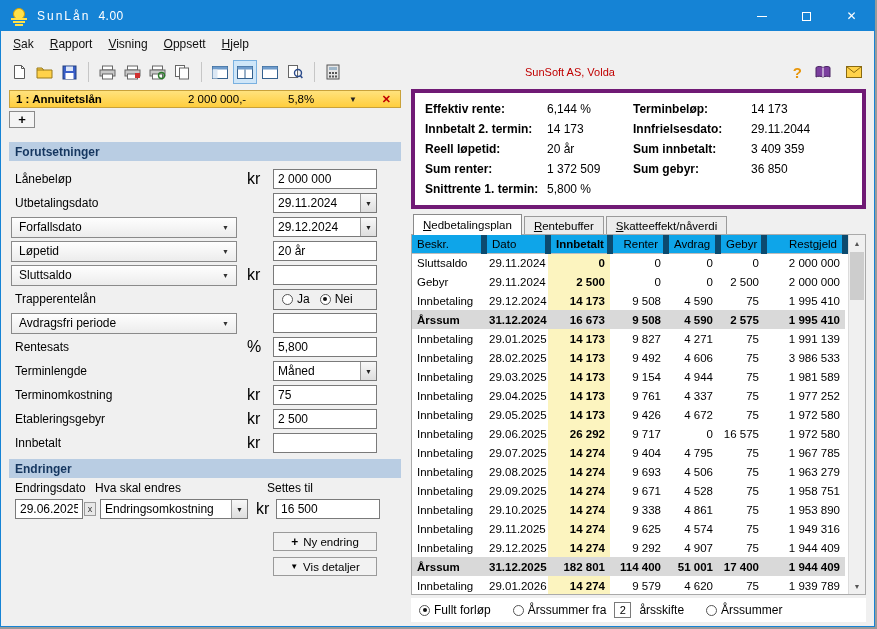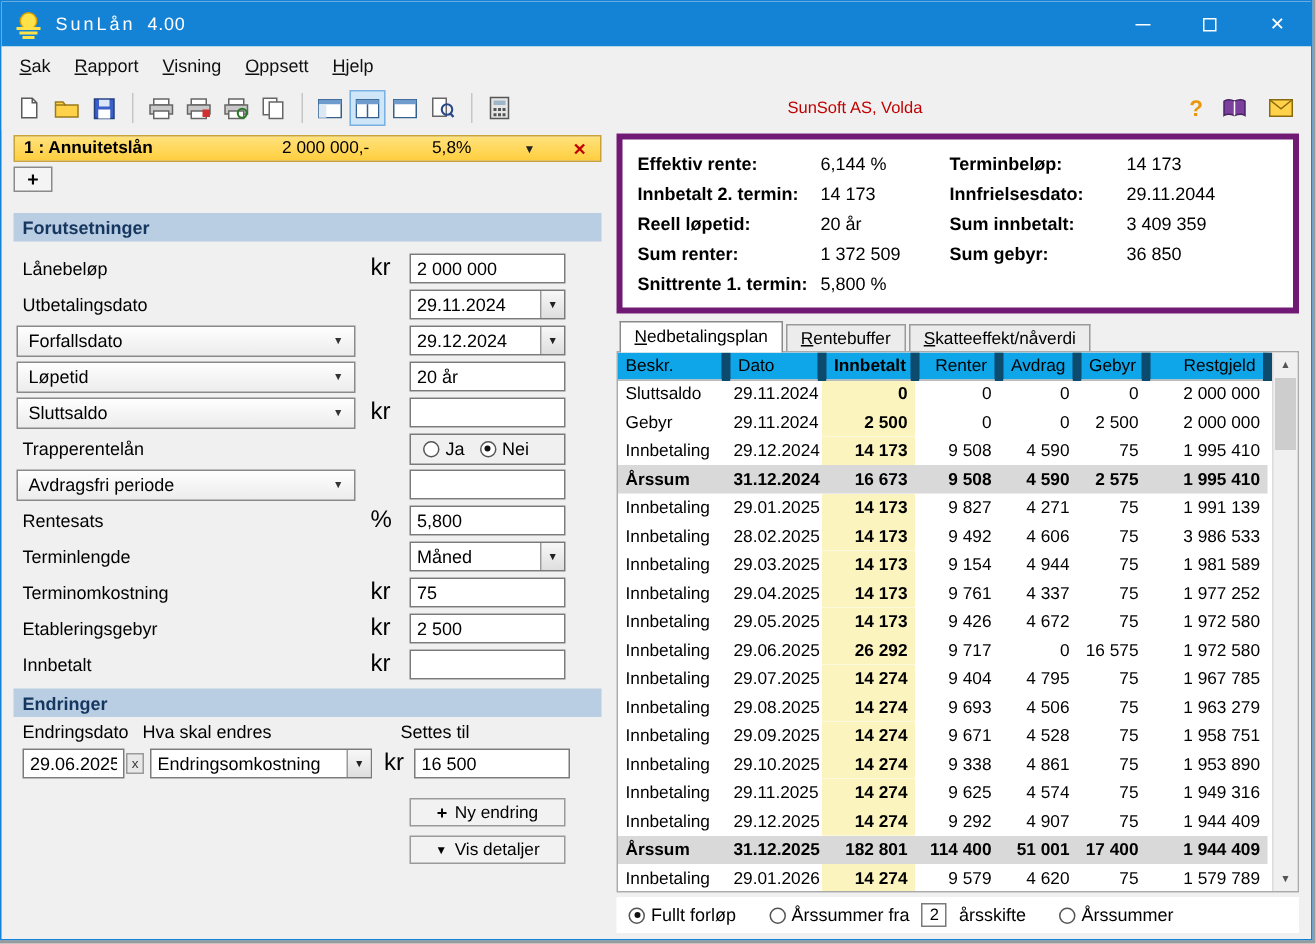--- a/index.html
+++ b/index.html
@@ -629,21 +629,21 @@
                   <td class="c5">17 400</td>
                   <td class="c6">1 944 409</td>
                 </tr>
                 <tr>
                   <td class="c0">Innbetaling</td>
                   <td class="c1">29.01.2026</td>
                   <td class="c2">14 274</td>
                   <td class="c3">9 579</td>
                   <td class="c4">4 620</td>
                   <td class="c5">75</td>
-                  <td class="c6">1 579 789</td>
+                  <td class="c6">1 939 789</td>
                 </tr>
                 <tr>
                   <td class="c0">Innbetaling</td>
                   <td class="c1">28.02.2026</td>
                   <td class="c2">14 274</td>
                   <td class="c3">9 257</td>
                   <td class="c4">4 942</td>
                   <td class="c5">75</td>
                   <td class="c6">1 934 847</td>
                 </tr>

